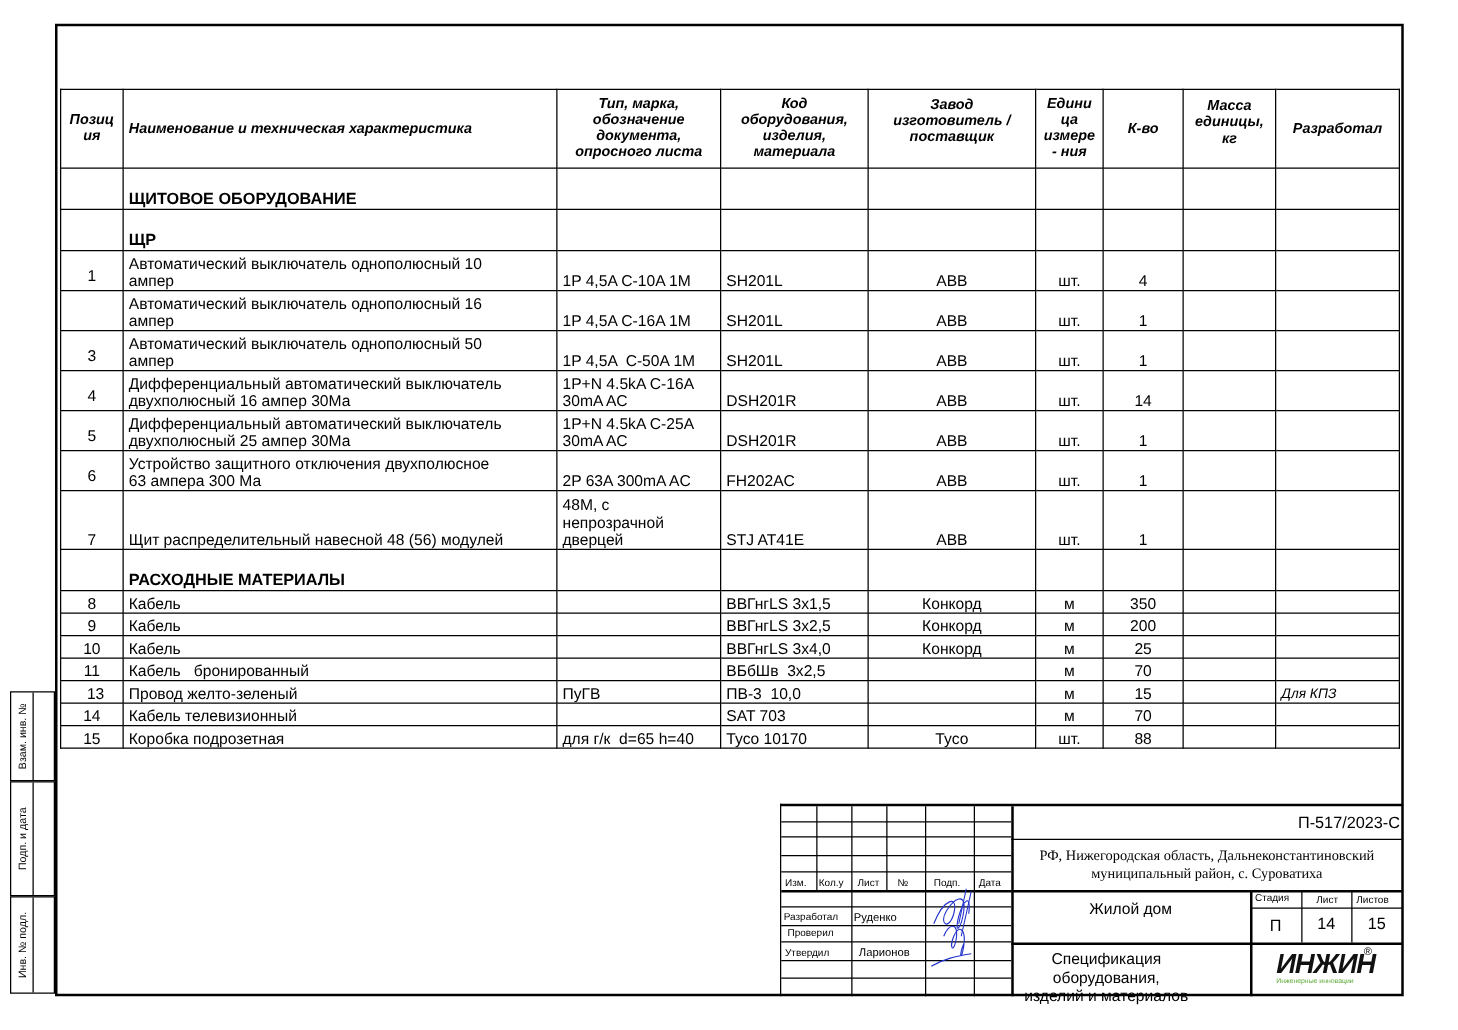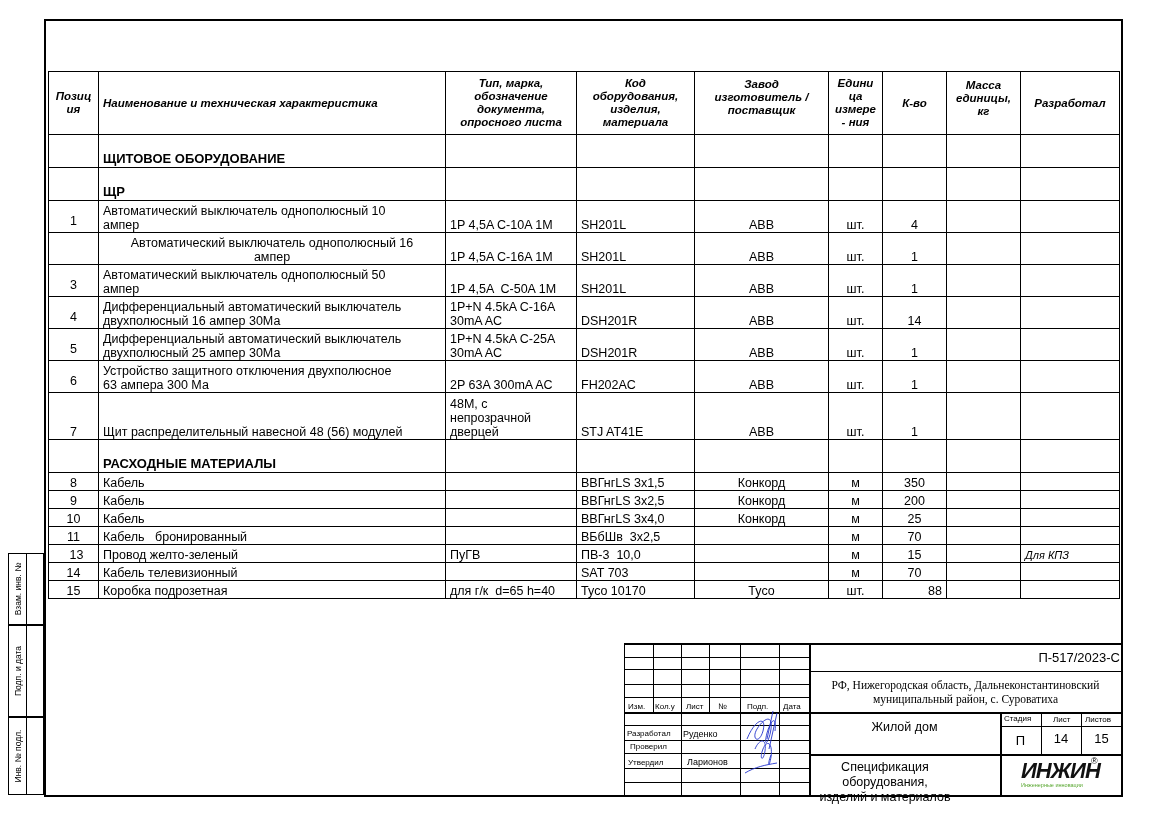--- a/index.html
+++ b/index.html
@@ -116,21 +116,21 @@
         <td style="white-space: pre-wrap;"><span>1P 4,5A C-10A 1M</span></td>
         <td style="white-space: pre-wrap;">SH201L</td>
         <td class="c" style="white-space: pre-wrap;">ABB</td>
         <td class="c" style="white-space: pre-wrap;">шт.</td>
         <td class="c" style="white-space: pre-wrap;">4</td>
         <td style="white-space: pre-wrap;"></td>
         <td class="note" style="white-space: pre-wrap;"></td>
       </tr>
       <tr class="two">
         <td class="c" style="vertical-align: middle; padding-top: 8px; white-space: pre-wrap;"><span></span></td>
-        <td style="white-space: pre-wrap; text-align: center;"><span>Автоматический выключатель однополюсный 16</span><br><span>ампер</span></td>
+        <td style="white-space: pre-wrap;"><span>Автоматический выключатель однополюсный 16</span><br><span>ампер</span></td>
         <td style="white-space: pre-wrap;"><span>1P 4,5A C-16A 1M</span></td>
         <td style="white-space: pre-wrap;">SH201L</td>
         <td class="c" style="white-space: pre-wrap;">ABB</td>
         <td class="c" style="white-space: pre-wrap;">шт.</td>
         <td class="c" style="white-space: pre-wrap;">1</td>
         <td style="white-space: pre-wrap;"></td>
         <td class="note" style="white-space: pre-wrap;"></td>
       </tr>
       <tr class="two">
         <td class="c" style="vertical-align: middle; padding-top: 8px; white-space: pre-wrap;"><span>3</span></td>
@@ -268,21 +268,21 @@
         <td style="white-space: pre-wrap;"></td>
         <td class="note" style="white-space: pre-wrap;"></td>
       </tr>
       <tr class="thick">
         <td class="c" style="white-space: pre-wrap;">15</td>
         <td style="white-space: pre-wrap;">Коробка подрозетная</td>
         <td style="white-space: pre-wrap;">для г/к  d=65 h=40</td>
         <td style="white-space: pre-wrap;">Tyco 10170</td>
         <td class="c" style="white-space: pre-wrap;">Tyco</td>
         <td class="c" style="white-space: pre-wrap;">шт.</td>
-        <td class="c" style="white-space: pre-wrap; text-align: right;">88</td>
+        <td class="c" style="white-space: pre-wrap;">88</td>
         <td style="white-space: pre-wrap;"></td>
         <td class="note" style="white-space: pre-wrap;"></td>
       </tr>
     </tbody>
 </table>
 
 <div class="tb">
 
   <div class="line-v" style="left:28px;top:0;height:68px;"></div>
   <div class="line-v" style="left:56px;top:0;height:152px;"></div>

